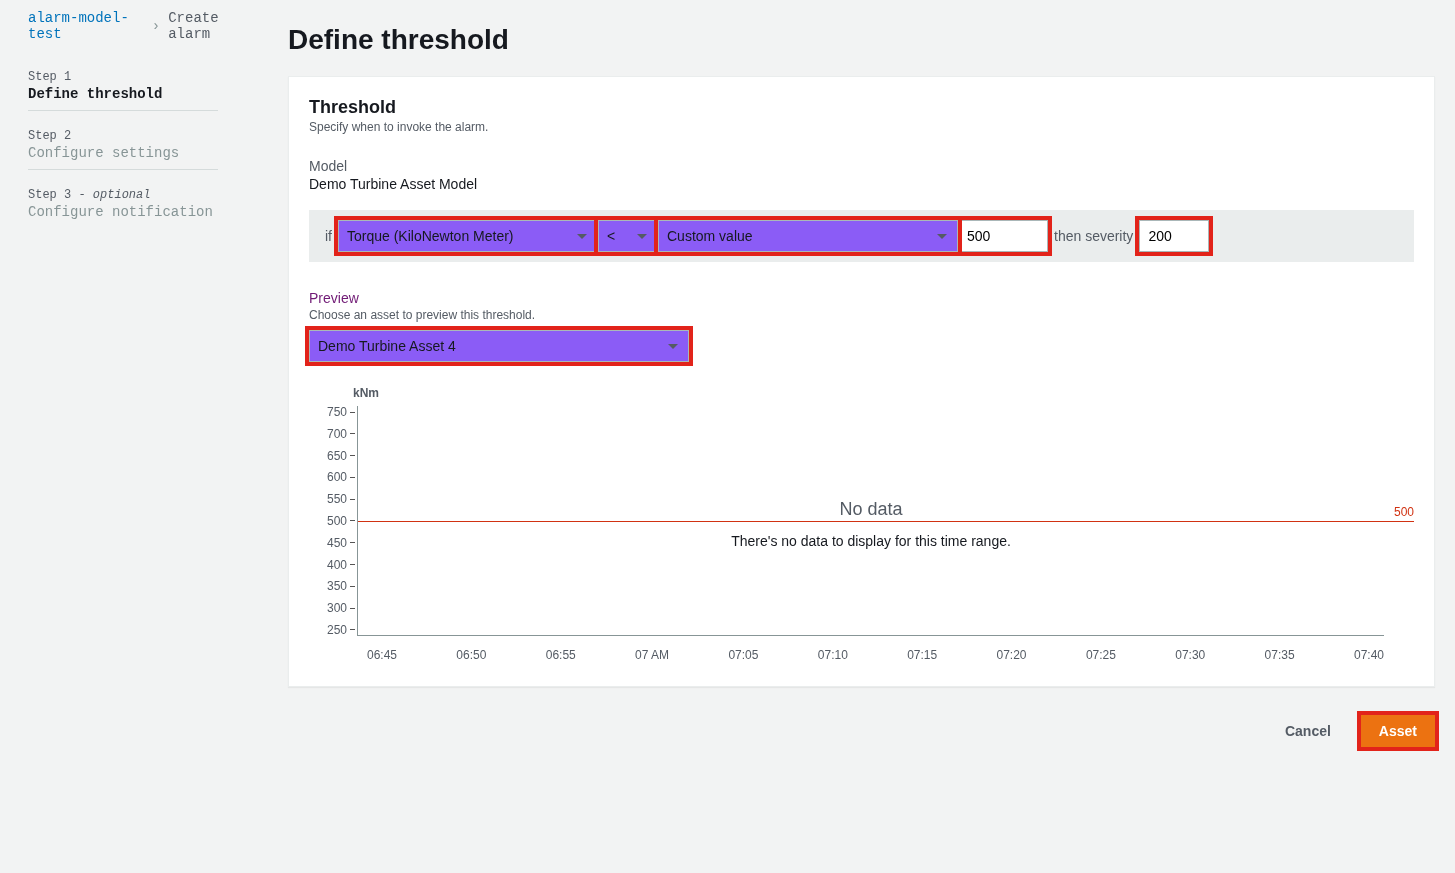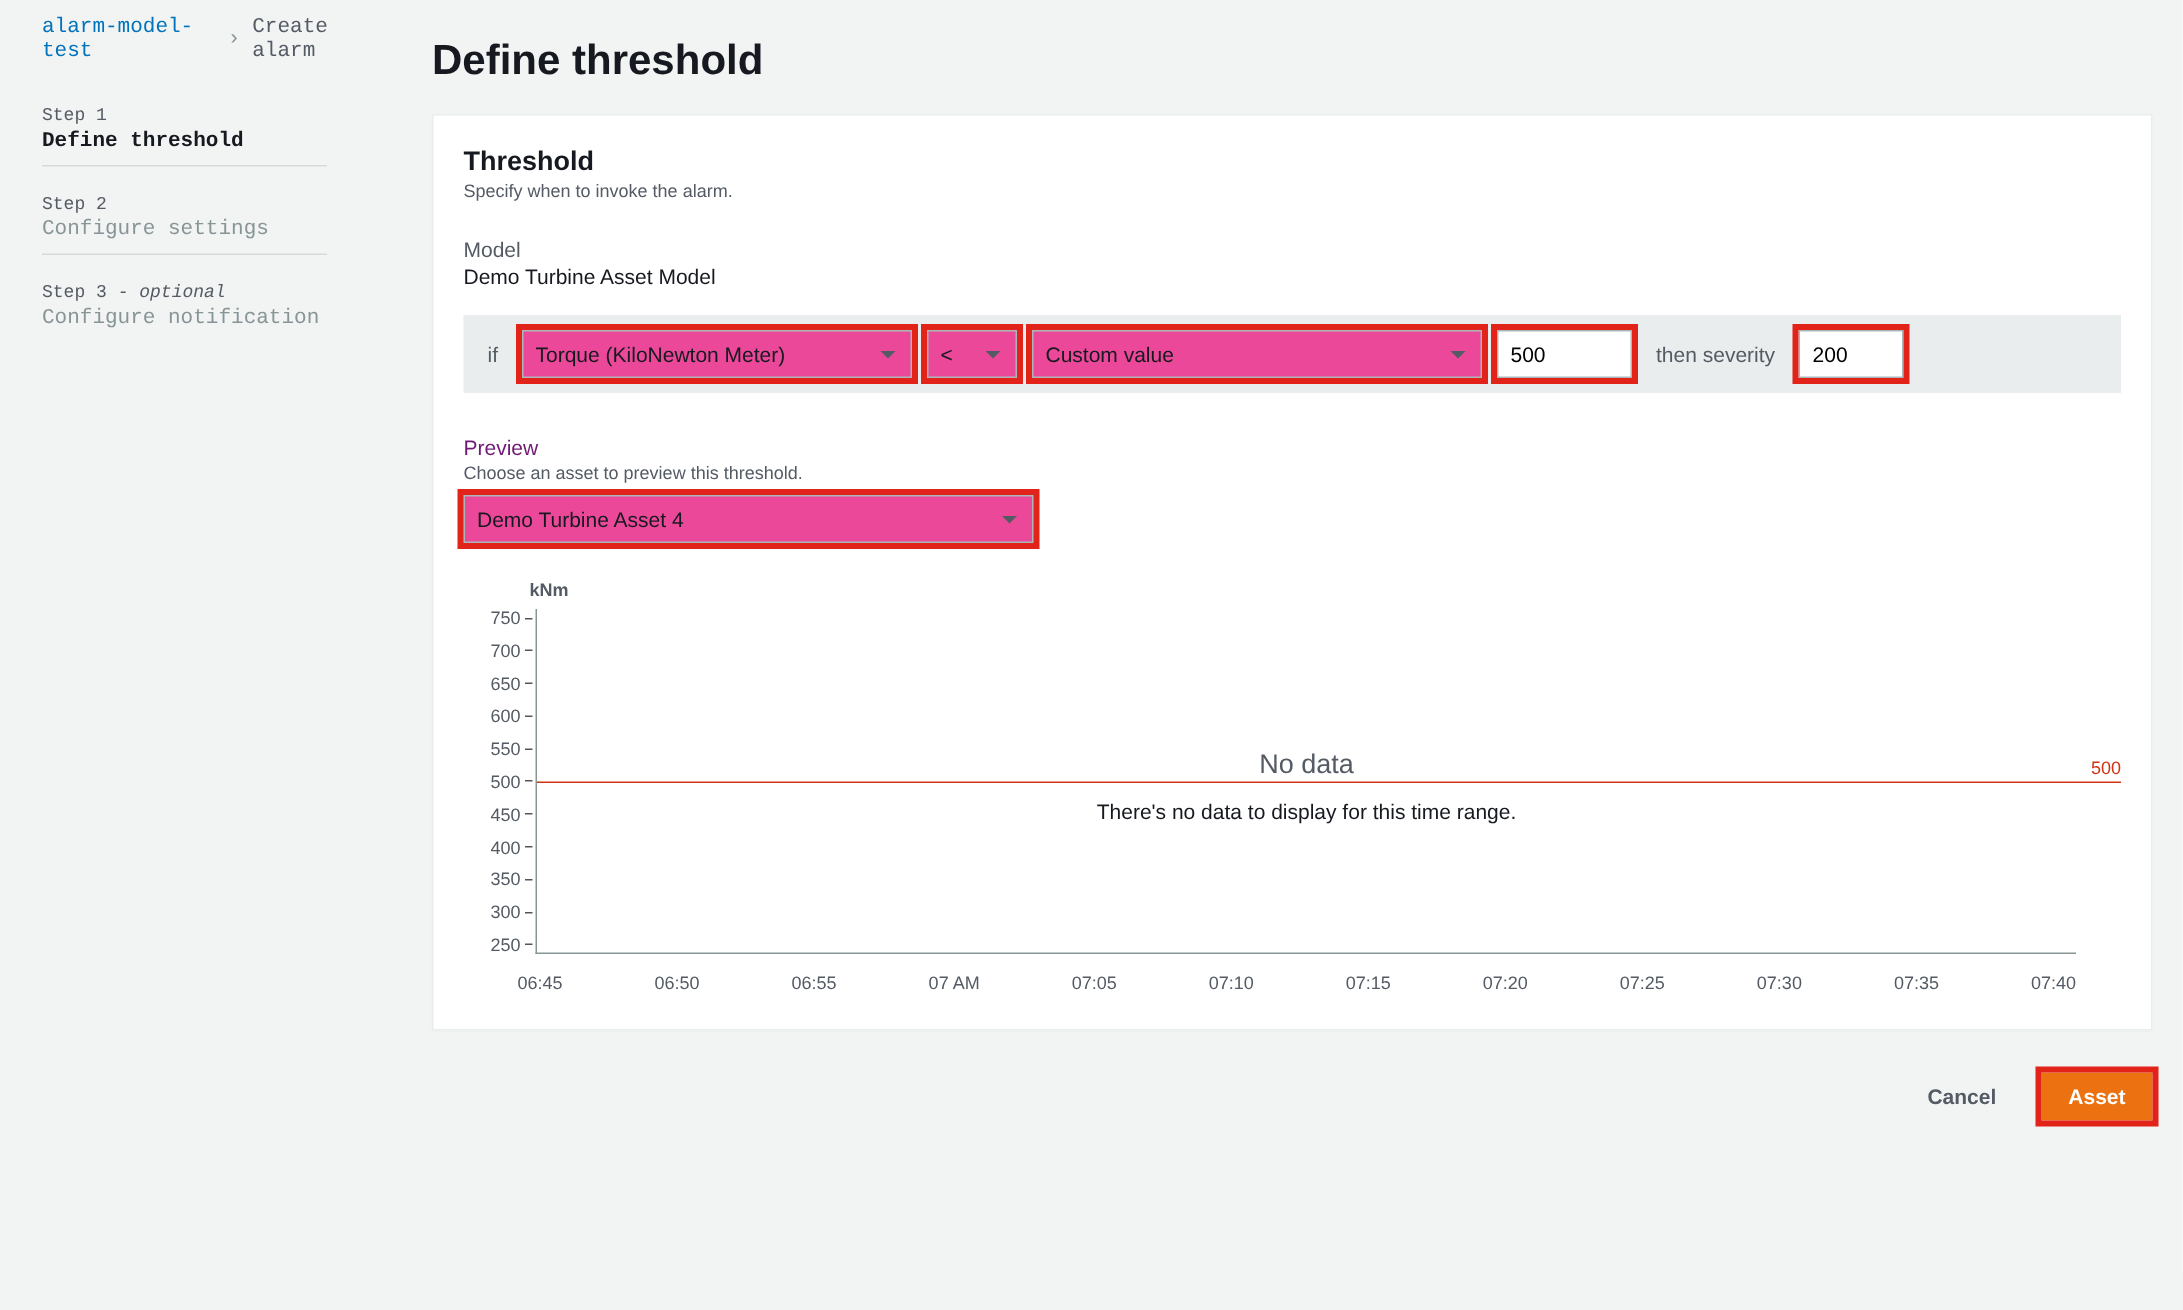--- a/index.html
+++ b/index.html
@@ -59,29 +59,29 @@
   }
   .section-title { font-size: 18px; font-weight: 700; margin-bottom: 2px; }
   .section-desc { font-size: 12px; color: #545b64; margin-bottom: 24px; }
 
   .label { font-size: 14px; color: #545b64; margin-bottom: 2px; }
   .value { font-size: 14px; margin-bottom: 18px; }
 
   .condition-row {
     display: flex;
     align-items: center;
-    gap: 10px;
+    gap: 0;
     background: #eaeded;
     padding: 10px;
     margin-bottom: 28px;
   }
   .if-label, .then-label { color: #545b64; padding: 0 6px; }
   .select {
     position: relative;
-    background: #ec4899;
+    background: #8b5cf6;
     border: 1px solid #aab7b8;
     height: 32px;
     display: flex;
     align-items: center;
     padding: 0 28px 0 8px;
     cursor: pointer;
   }
   .select::after {
     content: "";
     position: absolute;
@@ -142,21 +142,21 @@
   }
   .no-data-title {
     position: absolute; left: 0; right: 0; top: calc(50% - 22px);
     text-align: center; font-size: 18px; color: #545b64;
   }
   .no-data-sub {
     position: absolute; left: 0; right: 0; top: calc(50% + 12px);
     text-align: center; font-size: 14px; color: #16191f;
   }
   .x-axis {
-    position: absolute; left: 36px; right: 30px; bottom: 4px;
+    position: absolute; left: 58px; right: 30px; bottom: 4px;
     display: flex; justify-content: space-between;
     font-size: 12px; color: #545b64;
   }
 
   .actions {
     display: flex; justify-content: flex-end; gap: 12px; margin-top: 28px;
     align-items: center;
   }
   .btn {
     height: 32px; padding: 0 18px; border: none; cursor: pointer;

